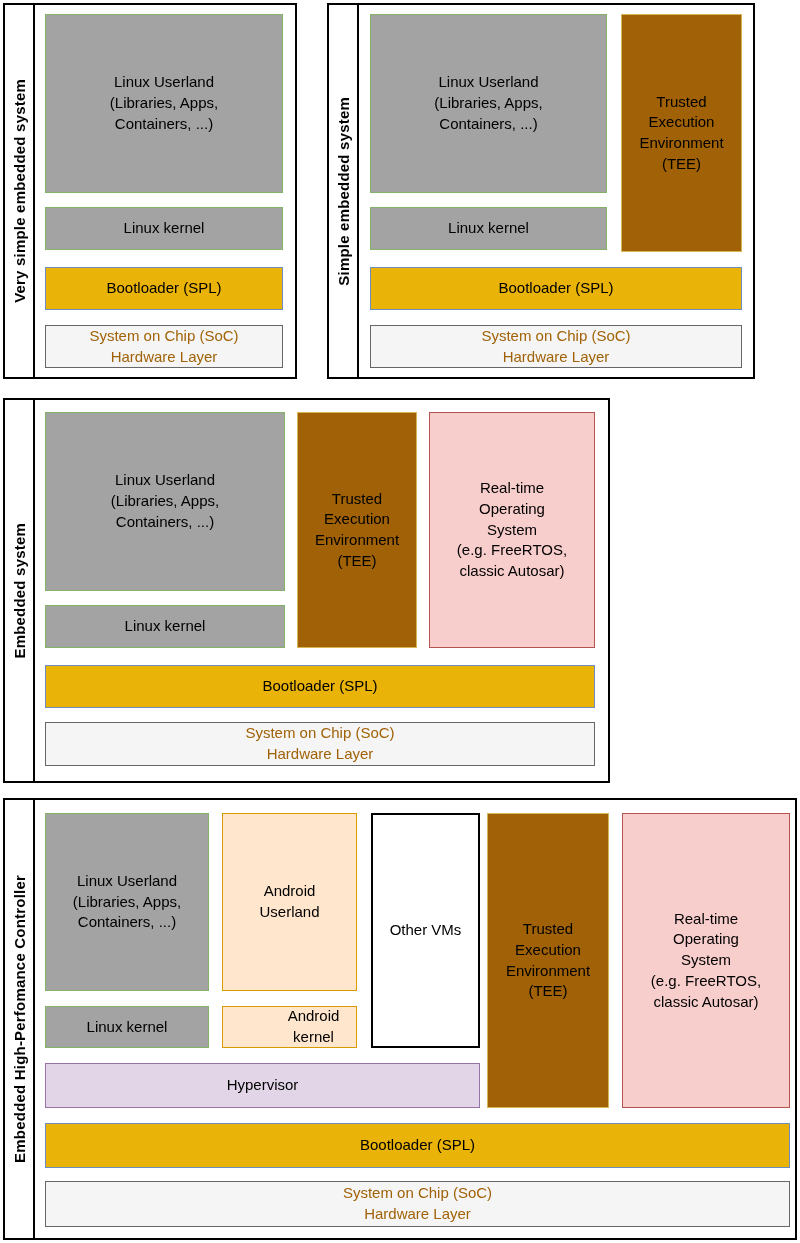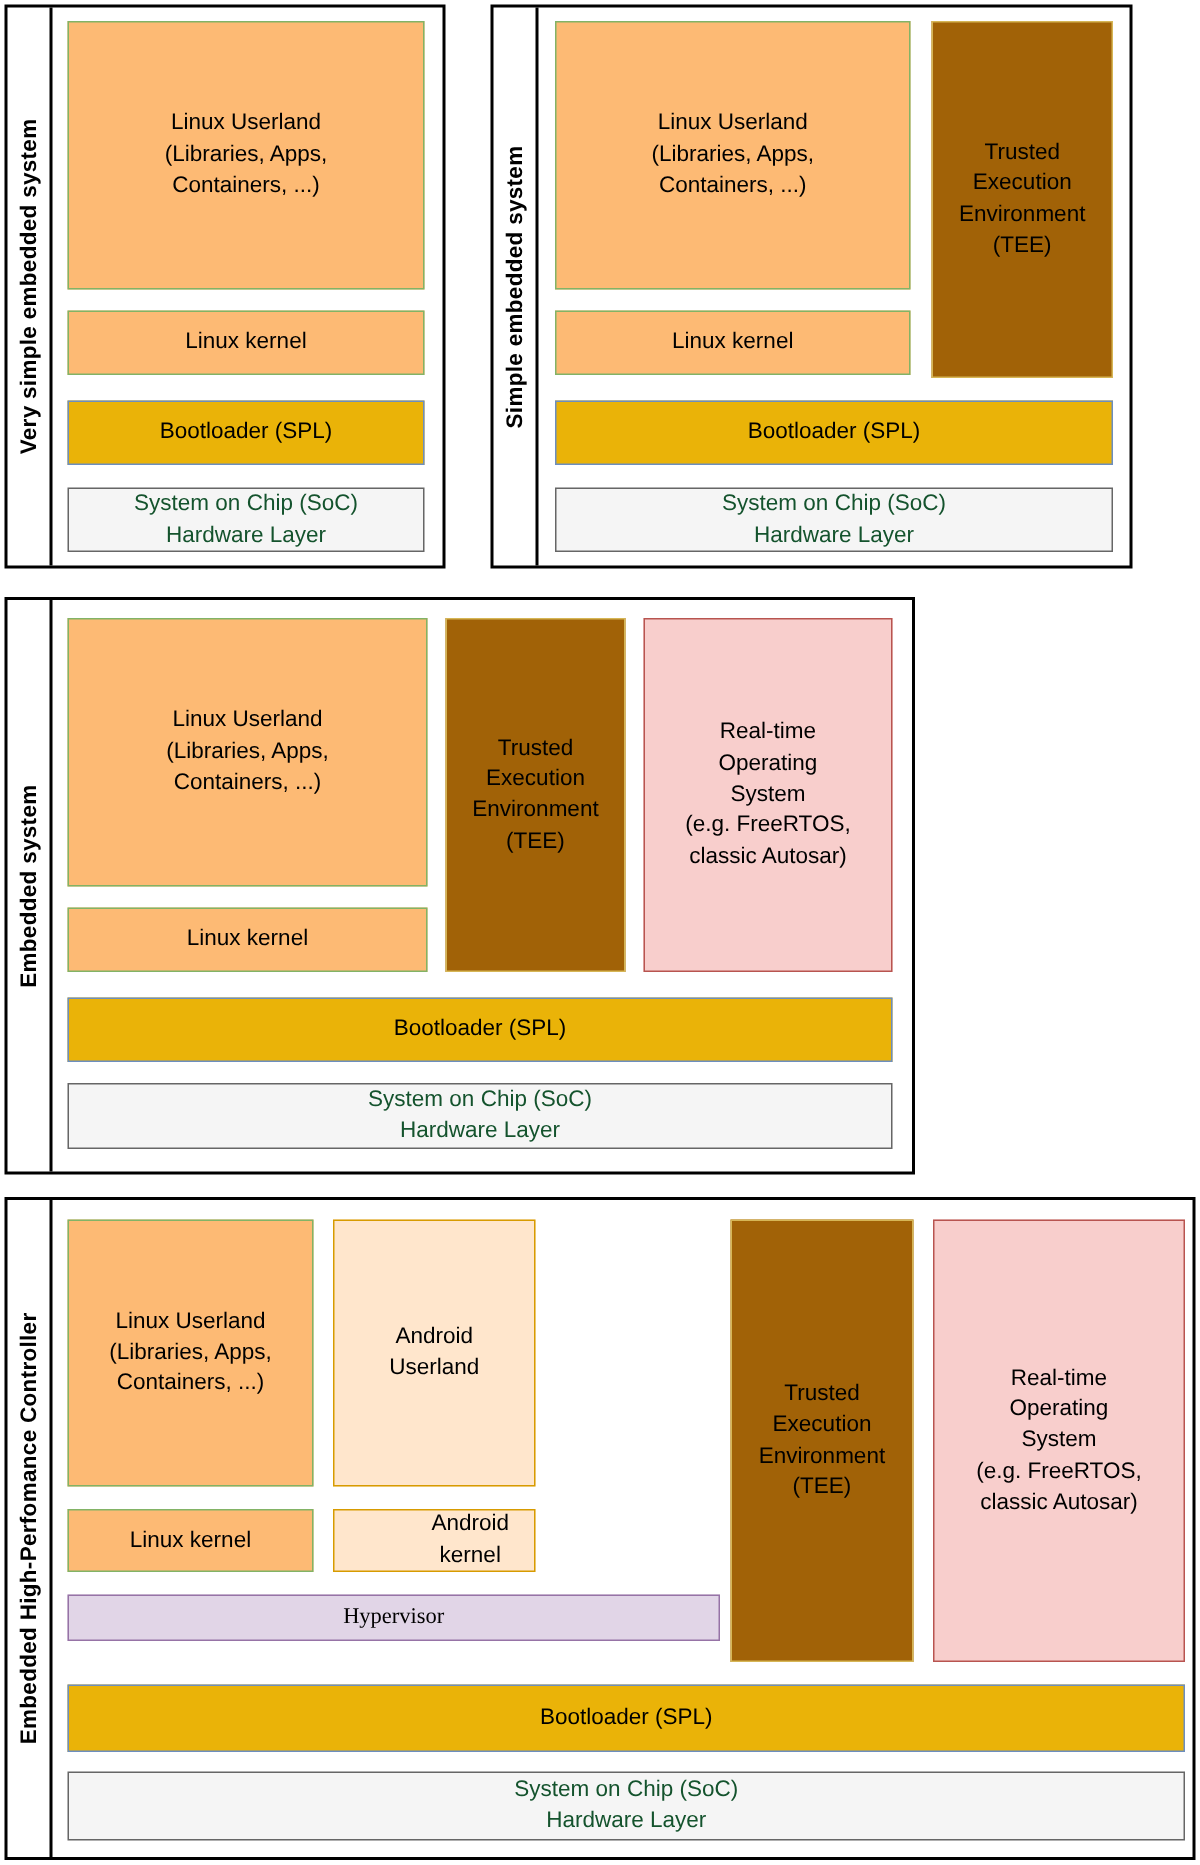--- a/index.html
+++ b/index.html
@@ -40,27 +40,27 @@
     border: 1.5px solid;
     display: flex;
     align-items: center;
     justify-content: center;
     text-align: center;
     white-space: pre-line;
     font-size: 15px;
     line-height: 1.38;
     color: #000000;
   }
-  .green  { background: #fdba74; border-color: #82b366; }
+  .green  { background: #a3a3a3; border-color: #82b366; }
   .yellow { background: #a16207; border-color: #d6b656; }
   .blue   { background: #eab308; border-color: #6c8ebf; }
   .red    { background: #f8cecc; border-color: #b85450; }
   .orange { background: #ffe6cc; border-color: #d79b00; text-align: center; }
   .purple { background: #e1d5e7; border-color: #9673a6; }
-  .gray   { background: #f5f5f5; border-color: #666666; color: #14532d; }
+  .gray   { background: #f5f5f5; border-color: #666666; color: #a16207; }
   .white  { background: #ffffff; border-color: #000000; border-width: 2px; }
 </style>
 </head>
 <body>
 
 <div class="canvas">
 
   <section class="panel" style="left:3px; top:3px; width:294px; height:376px;">
     <div class="strip">
       <span class="vlabel">Very simple embedded system</span>
@@ -115,30 +115,31 @@
 
   <section class="panel" style="left:3px; top:798px; width:794px; height:442px;">
     <div class="strip">
       <span class="vlabel">Embedded High-Perfomance Controller</span>
     </div>
     <div class="box green" style="left:40px; top:13px; width:164px; height:178px;">Linux Userland
 (Libraries, Apps,
 Containers, ...)</div>
     <div class="box orange" style="left:217px; top:13px; width:135px; height:178px;">Android
 Userland</div>
+    <div class="box white" style="left:366px; top:13px; width:109px; height:235px;">Other VMs</div>
     <div class="box yellow" style="left:482px; top:13px; width:122px; height:295px;">Trusted
 Execution
 Environment
 (TEE)</div>
     <div class="box red" style="left:617px; top:13px; width:168px; height:295px;">Real-time
 Operating
 System
 (e.g. FreeRTOS,
 classic Autosar)</div>
     <div class="box green" style="left:40px; top:206px; width:164px; height:42px;">Linux kernel</div>
     <div class="box orange" style="left:217px; top:206px; width:135px; height:42px;padding-left:48px;">Android kernel</div>
-    <div class="box purple" style="left:40px; top:263px; width:435px; height:31px;font-family:Liberation Serif, serif;">Hypervisor</div>
+    <div class="box purple" style="left:40px; top:263px; width:435px; height:45px;">Hypervisor</div>
     <div class="box blue" style="left:40px; top:323px; width:745px; height:45px;">Bootloader (SPL)</div>
     <div class="box gray" style="left:40px; top:381px; width:745px; height:46px;">System on Chip (SoC)
 Hardware Layer</div>
   </section>
 
 </div>
 
 </body></html>

